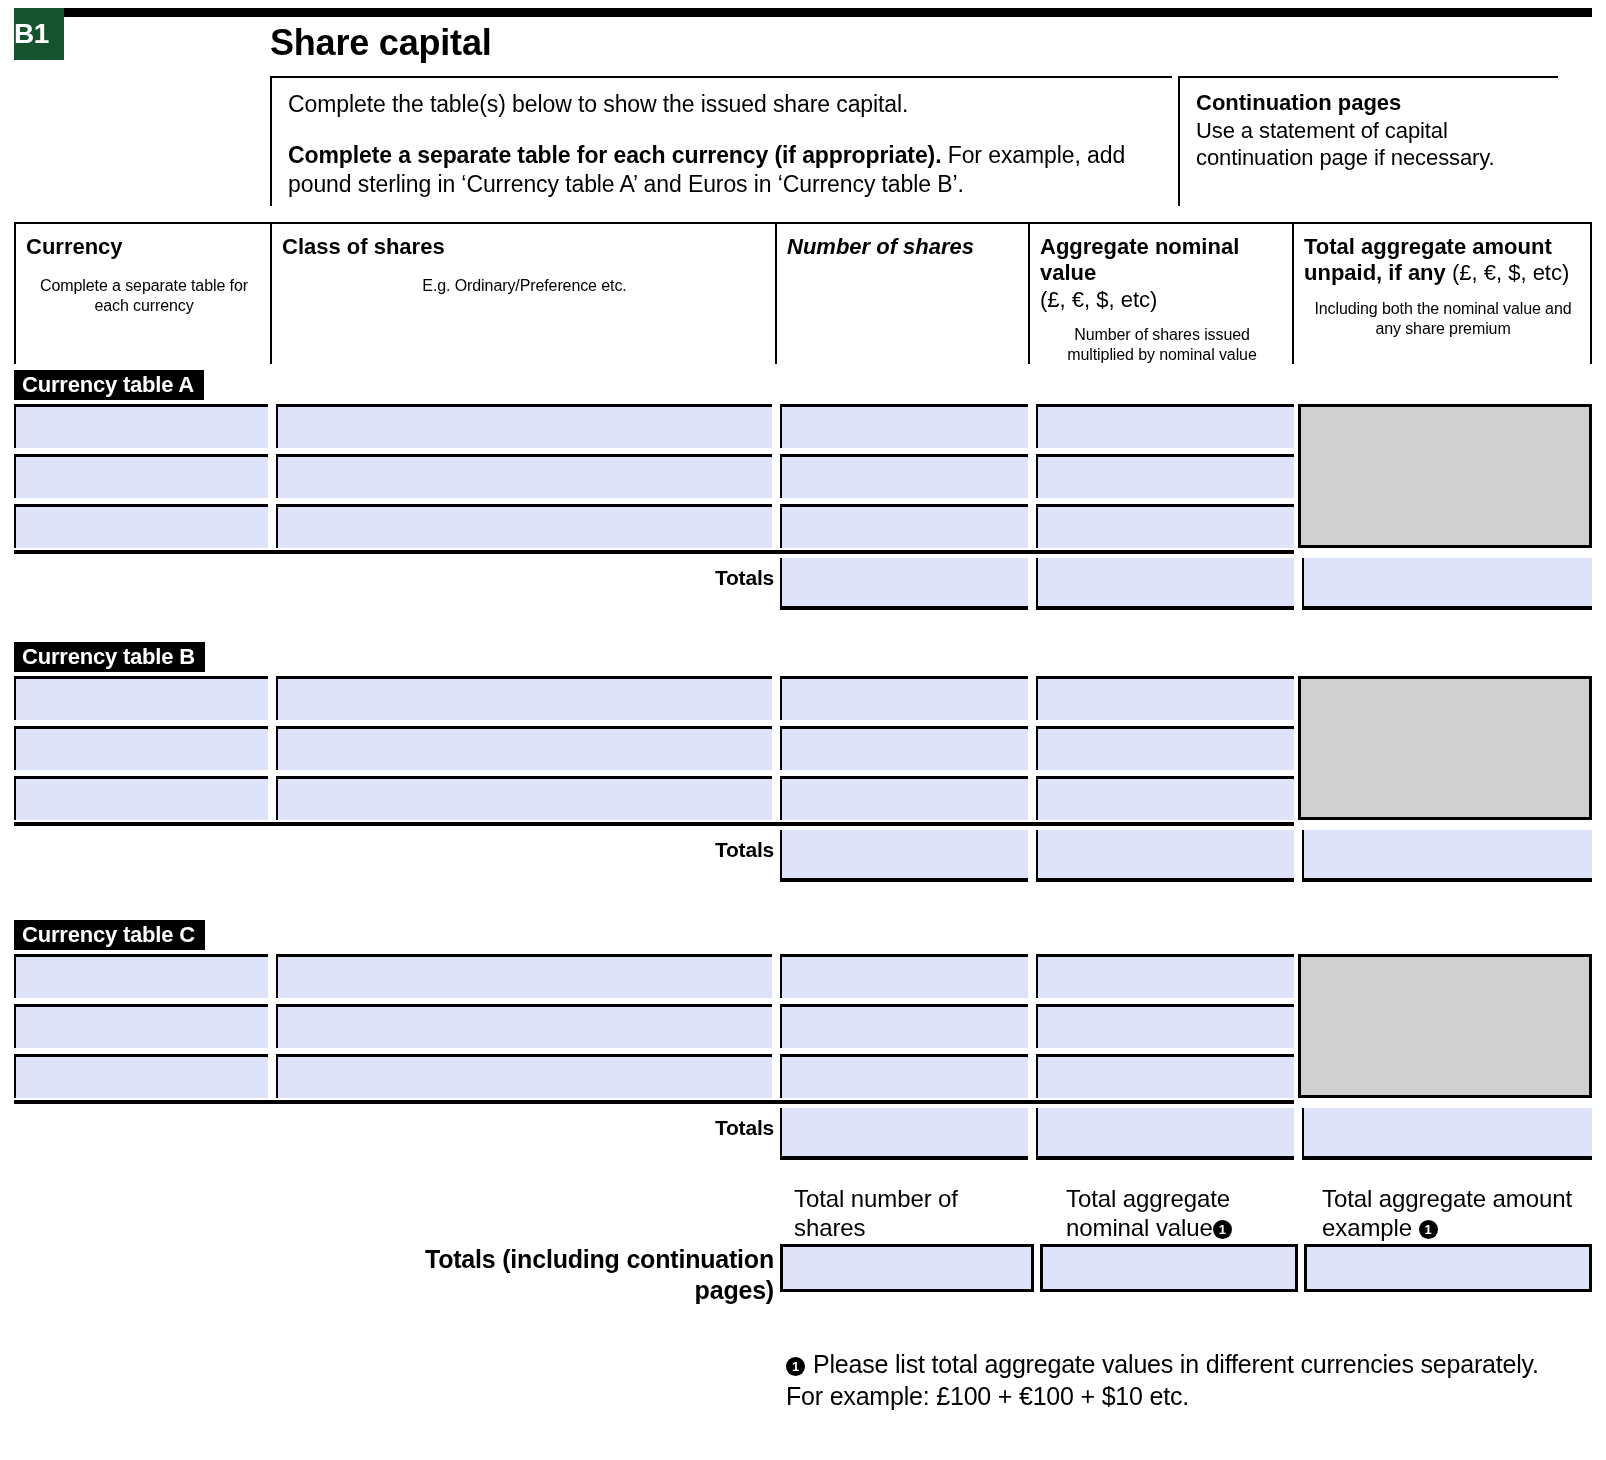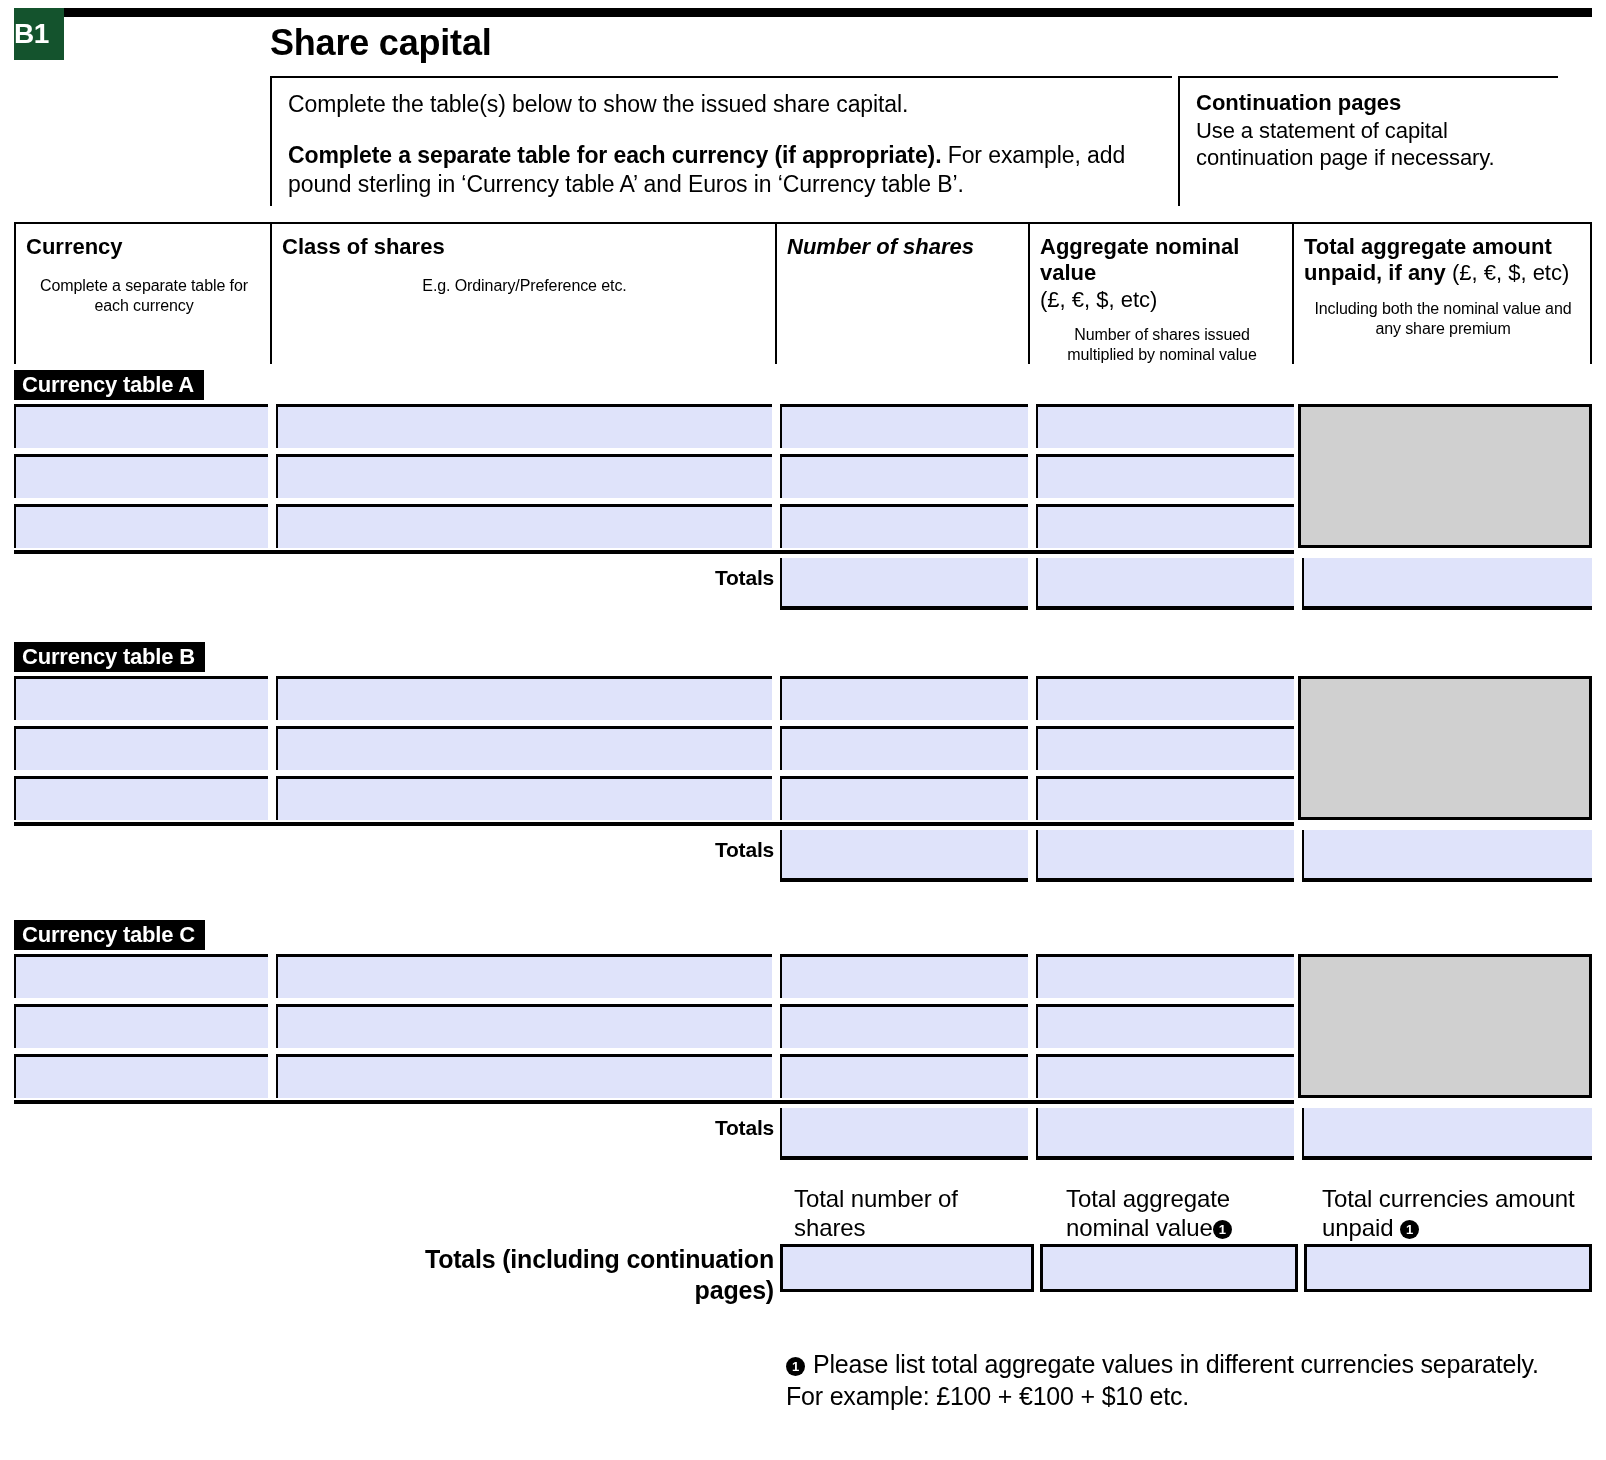--- a/index.html
+++ b/index.html
@@ -297,21 +297,21 @@
         <div class="tot-underline tu3"></div>
         <div class="tot-underline tu4"></div>
         <div class="tot-underline tu5"></div>
       </div>
     </div>
   </div>
 
   <div class="grand">
     <div class="sublabel sl3">Total number of shares</div>
     <div class="sublabel sl4"><span>Total aggregate nominal value</span><span class="fn">1</span></div>
-    <div class="sublabel sl5"><span>Total currencies amount unpaid</span> <span class="fn">1</span></div>
+    <div class="sublabel sl5"><span>Total aggregate amount example</span> <span class="fn">1</span></div>
 
     <div class="grand-label">Totals (including continuation pages)</div>
     <div class="gcell gc3"></div>
     <div class="gcell gc4"></div>
     <div class="gcell gc5"></div>
   </div>
 
   <div class="footnote">
     <span class="fn">1</span><span>Please list total aggregate values in different currencies separately.</span><br><span>For example: £100 + €100 + $10 etc.</span>
   </div>

